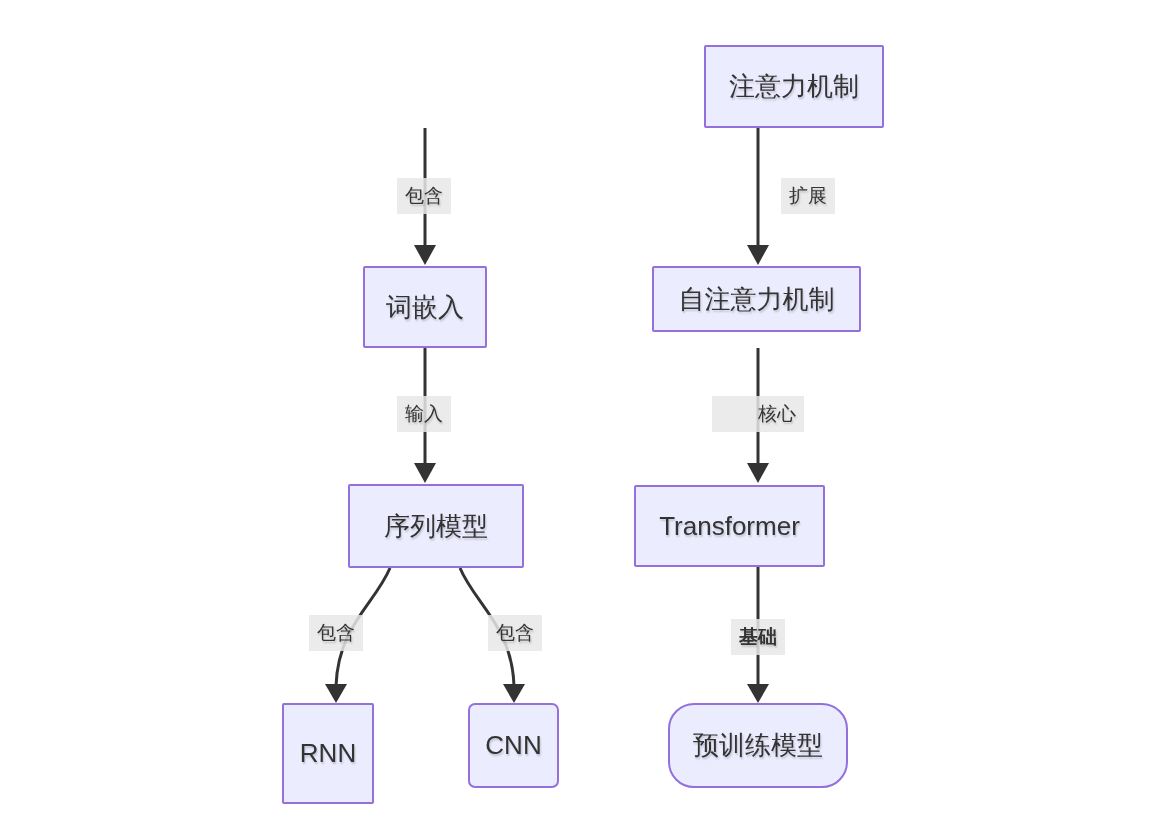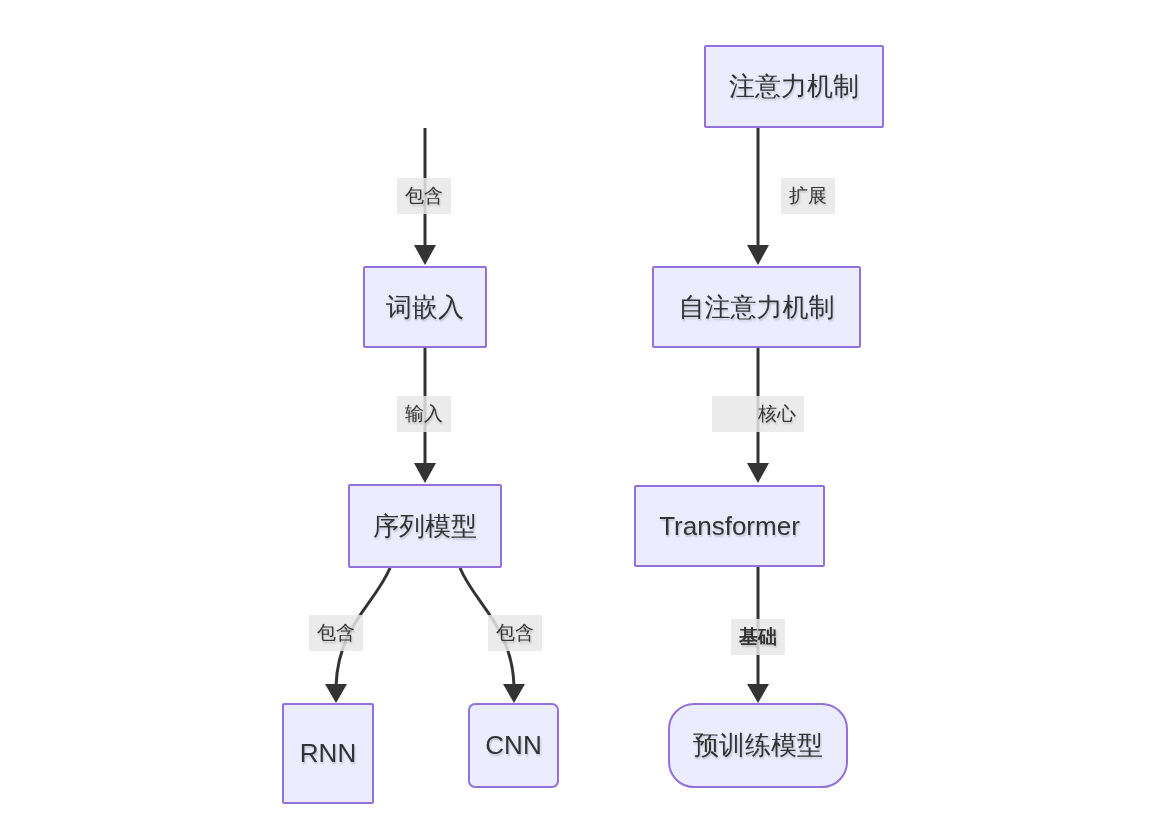--- a/index.html
+++ b/index.html
@@ -29,25 +29,25 @@
     transform:translate(-50%,-50%);
     background:rgba(232,232,232,0.85);
     padding:5px 8px;
     font-size:19px;color:#333333;
     text-shadow:1px 2px 2px rgba(0,0,0,0.18);
     white-space:nowrap;
   }
   
   .n-nlp{left:382px;top:45px;width:86px;height:83px;}
   .n-word-embedding{left:363px;top:266px;width:124px;height:82px;}
-  .n-sequence-model{left:348px;top:484px;width:154px;height:84px;}
+  .n-sequence-model{left:348px;top:484px;width:176px;height:84px;}
   .n-rnn{left:282px;top:703px;width:92px;height:101px;}
   .n-cnn{left:468px;top:703px;width:91px;height:85px;border-radius:7px;}
   .n-attention{left:668px;top:45px;width:180px;height:83px;margin-left:36px;}
-  .n-self-attention{left:652px;top:266px;width:209px;height:82px;}
+  .n-self-attention{left:652px;top:266px;width:209px;height:66px;}
   .n-transformer{left:634px;top:485px;width:191px;height:82px;}
   .n-pretrained{left:668px;top:703px;width:180px;height:85px;border-radius:26px;}
   
   .el-1{left:424px;top:196px;}
   .el-2{left:424px;top:414px;}
   .el-3{left:336px;top:633px;}
   .el-4{left:515px;top:633px;}
   .el-5{left:784px;top:196px;margin-left:24px;}
   .el-6{left:758px;top:414px;padding-left:46px;}
   .el-7{left:758px;top:637px;font-weight:bold;}

